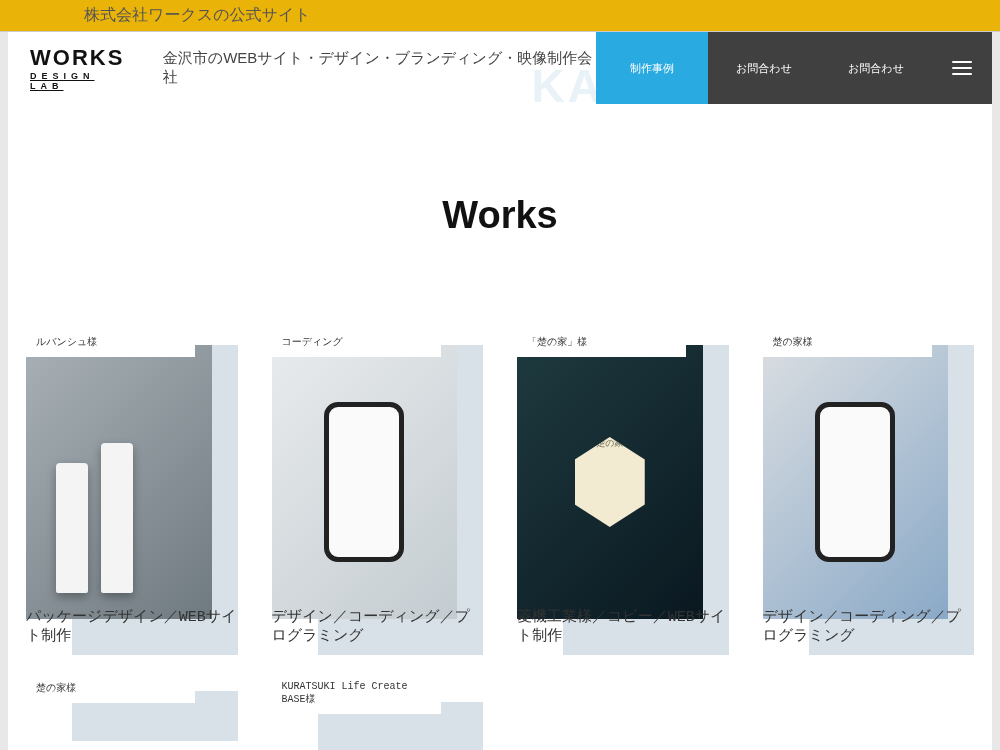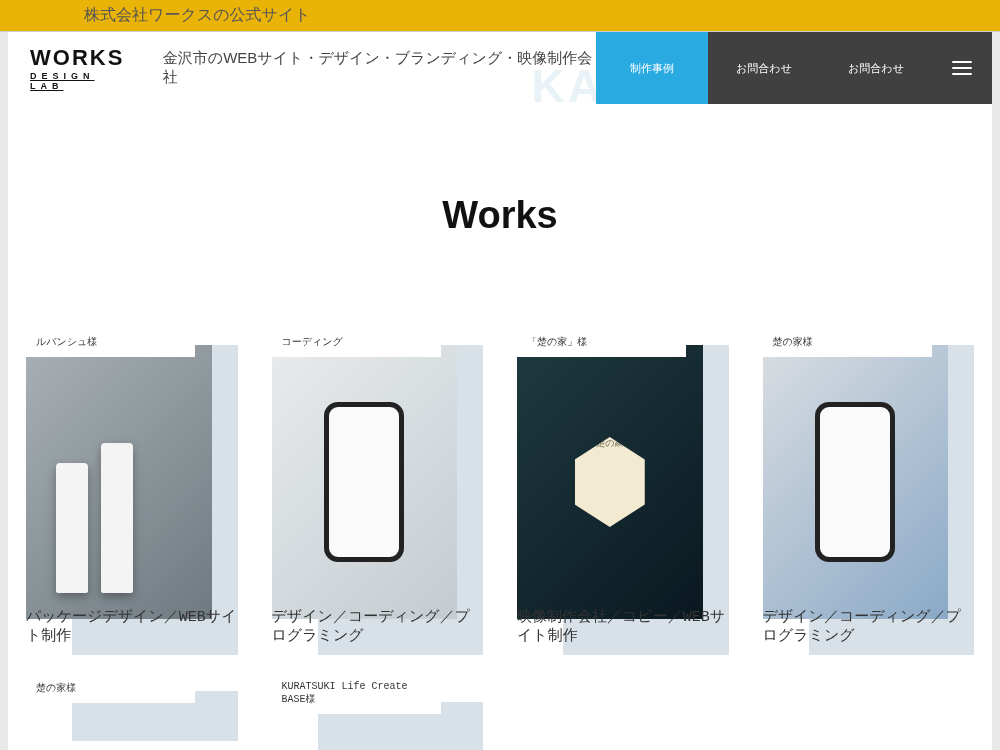--- a/index.html
+++ b/index.html
@@ -107,21 +107,21 @@
     </div>
 
     <div class="card">
       <div class="card-title">「楚の家」様</div>
       <div class="card-bg">
         <div class="card-img img3">
           <div class="hex">
               <span>楚の家</span>
             </div>
         </div>
-        <div class="card-sub">映像制作会社／コピー／WEBサイト制作</div>
+        <div class="card-sub">菱機工業様／コピー／WEBサイト制作</div>
       </div>
     </div>
 
     <div class="card">
       <div class="card-title">楚の家様</div>
       <div class="card-bg">
         <div class="card-img img4">
           <div class="phone"></div>
         </div>
         <div class="card-sub">デザイン／コーディング／プログラミング</div>

